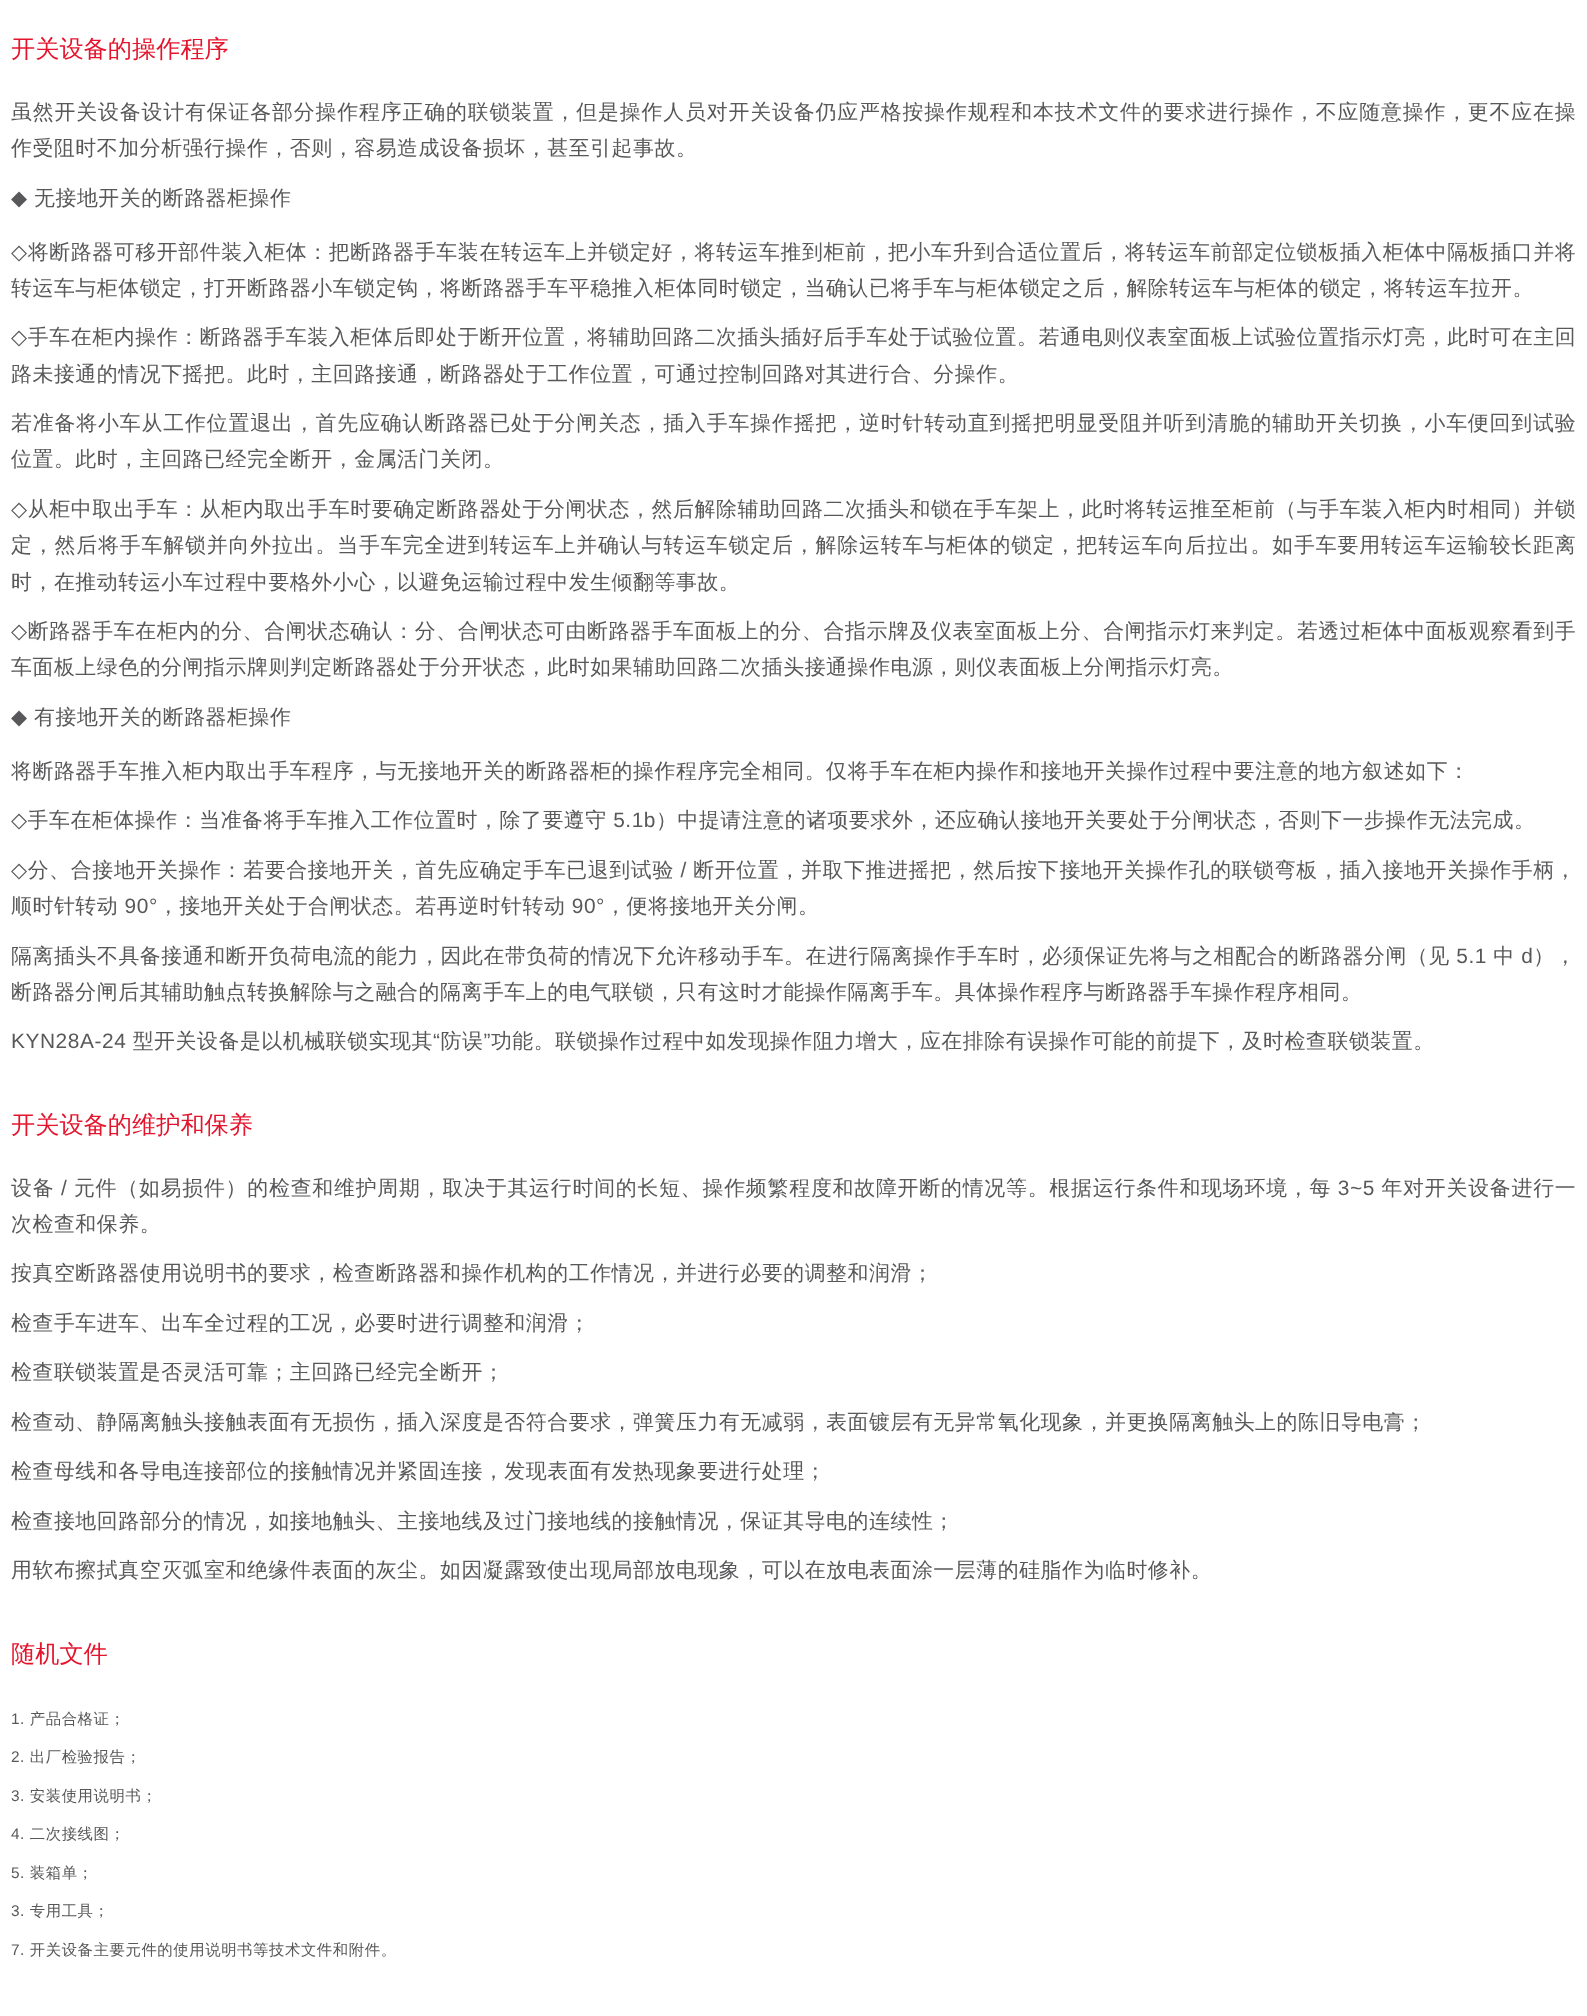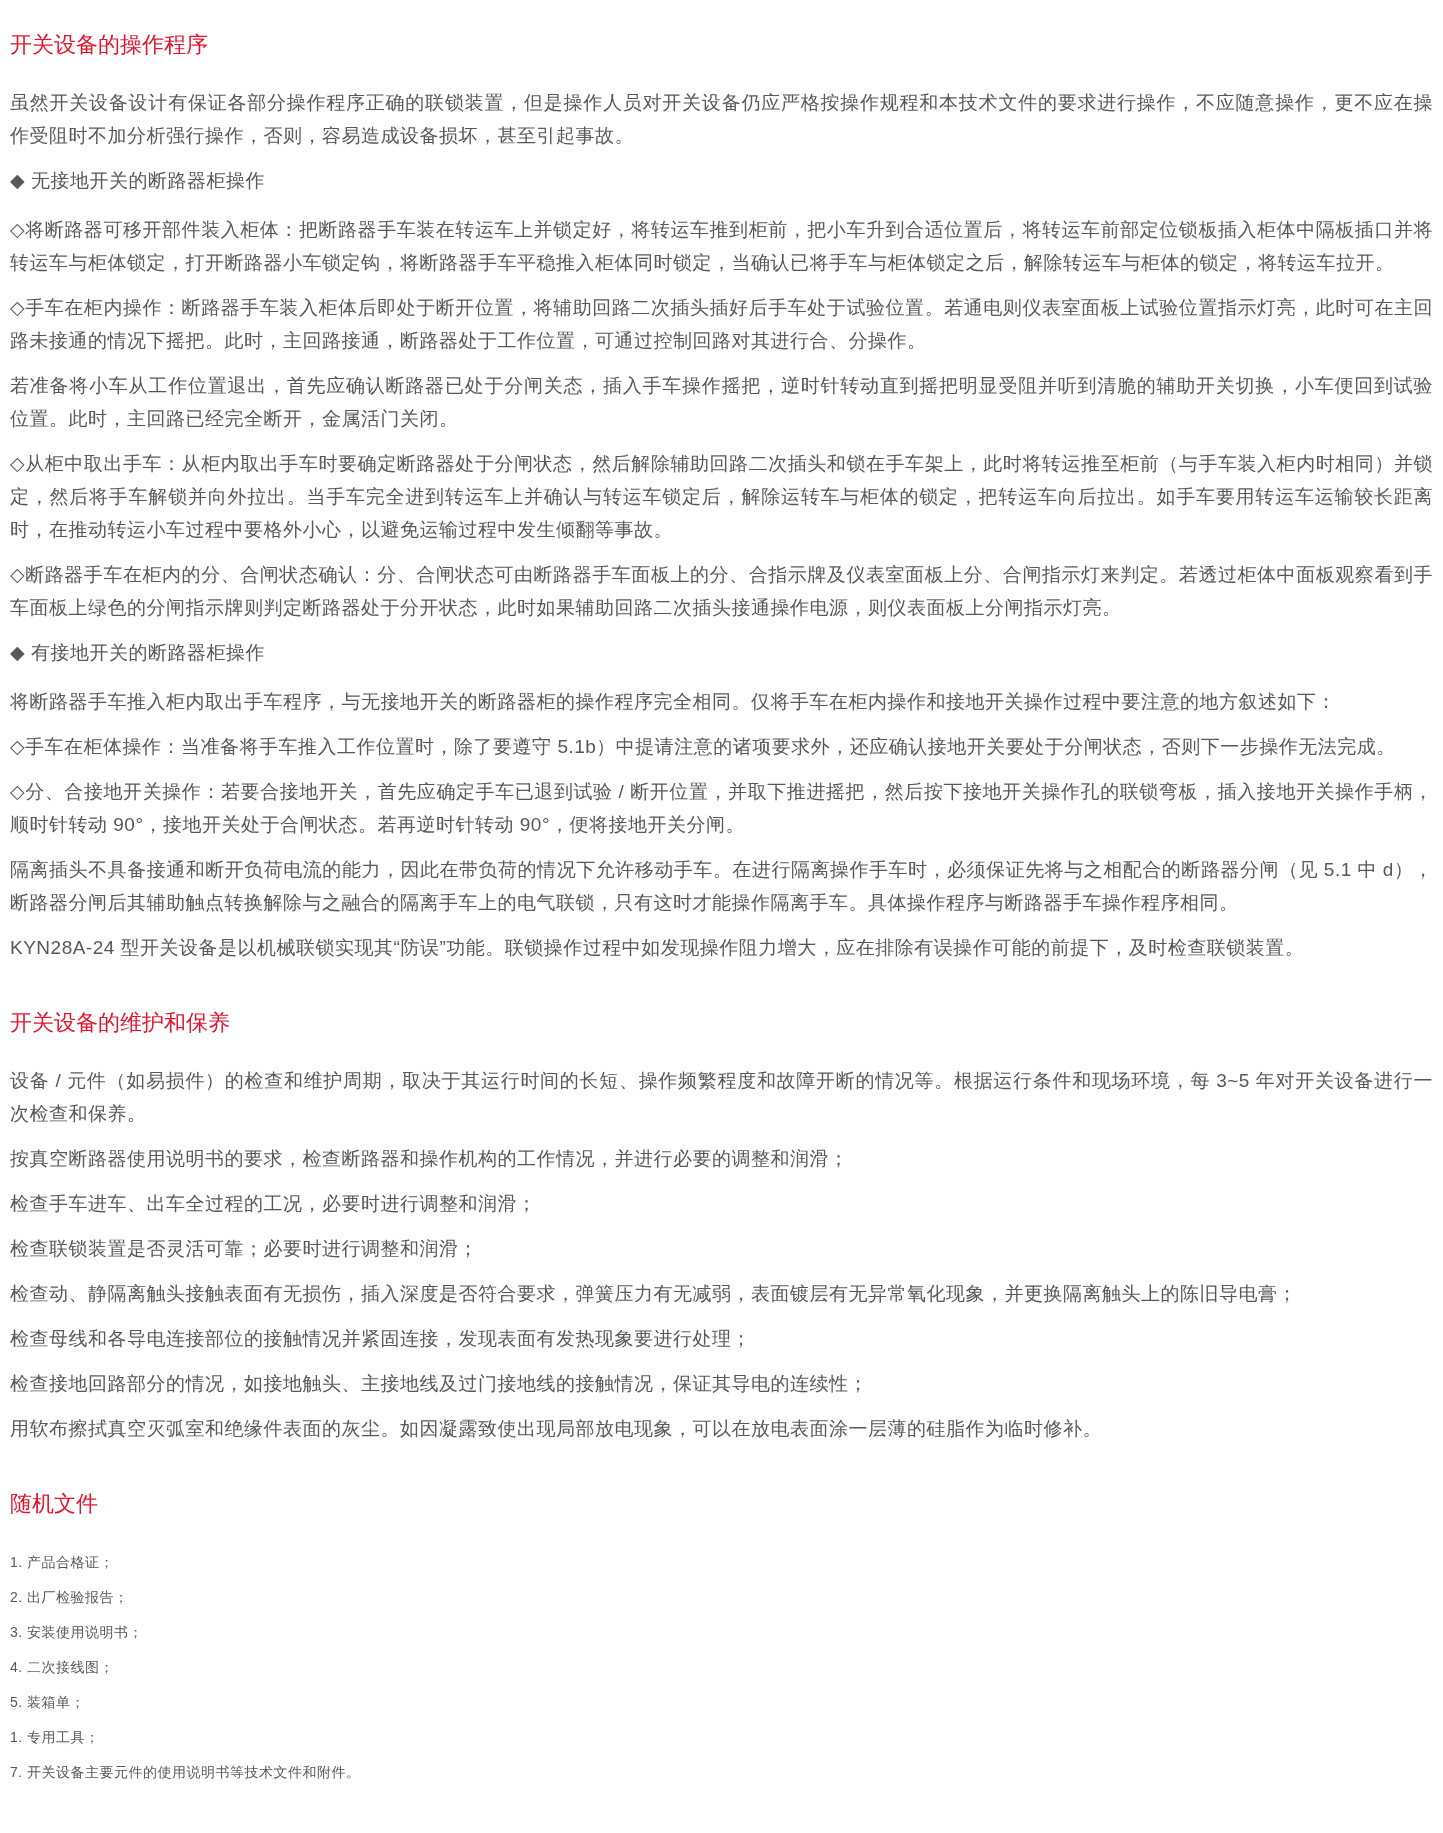--- a/index.html
+++ b/index.html
@@ -66,31 +66,31 @@
     <p class="body-par">◇分、合接地开关操作：若要合接地开关，首先应确定手车已退到试验 / 断开位置，并取下推进摇把，然后按下接地开关操作孔的联锁弯板，插入接地开关操作手柄，顺时针转动 90°，接地开关处于合闸状态。若再逆时针转动 90°，便将接地开关分闸。</p>
     <p class="body-par">隔离插头不具备接通和断开负荷电流的能力，因此在带负荷的情况下允许移动手车。在进行隔离操作手车时，必须保证先将与之相配合的断路器分闸（见 5.1 中 d），断路器分闸后其辅助触点转换解除与之融合的隔离手车上的电气联锁，只有这时才能操作隔离手车。具体操作程序与断路器手车操作程序相同。</p>
     <p class="body-par">KYN28A-24 型开关设备是以机械联锁实现其“防误”功能。联锁操作过程中如发现操作阻力增大，应在排除有误操作可能的前提下，及时检查联锁装置。</p>
   </section>
 
   <section class="block">
     <h2 class="sec-title">开关设备的维护和保养</h2>
     <p class="body-par">设备 / 元件（如易损件）的检查和维护周期，取决于其运行时间的长短、操作频繁程度和故障开断的情况等。根据运行条件和现场环境，每 3~5 年对开关设备进行一次检查和保养。</p>
     <p class="body-par">按真空断路器使用说明书的要求，检查断路器和操作机构的工作情况，并进行必要的调整和润滑；</p>
     <p class="body-par">检查手车进车、出车全过程的工况，必要时进行调整和润滑；</p>
-    <p class="body-par">检查联锁装置是否灵活可靠；必要时进行调整和润滑；</p>
+    <p class="body-par">检查联锁装置是否灵活可靠；主回路已经完全断开；</p>
     <p class="body-par">检查动、静隔离触头接触表面有无损伤，插入深度是否符合要求，弹簧压力有无减弱，表面镀层有无异常氧化现象，并更换隔离触头上的陈旧导电膏；</p>
     <p class="body-par">检查母线和各导电连接部位的接触情况并紧固连接，发现表面有发热现象要进行处理；</p>
     <p class="body-par">检查接地回路部分的情况，如接地触头、主接地线及过门接地线的接触情况，保证其导电的连续性；</p>
     <p class="body-par">用软布擦拭真空灭弧室和绝缘件表面的灰尘。如因凝露致使出现局部放电现象，可以在放电表面涂一层薄的硅脂作为临时修补。</p>
   </section>
 
   <section class="block">
     <h2 class="sec-title">随机文件</h2>
     <p class="doc-item">1. 产品合格证；</p>
     <p class="doc-item">2. 出厂检验报告；</p>
     <p class="doc-item">3. 安装使用说明书；</p>
     <p class="doc-item">4. 二次接线图；</p>
     <p class="doc-item">5. 装箱单；</p>
-    <p class="doc-item">1. 专用工具；</p>
+    <p class="doc-item">3. 专用工具；</p>
     <p class="doc-item">7. 开关设备主要元件的使用说明书等技术文件和附件。</p>
   </section>
 
 </div>
 
 </body></html>

